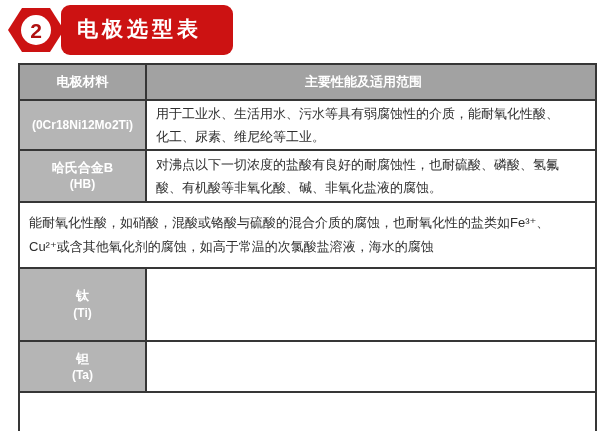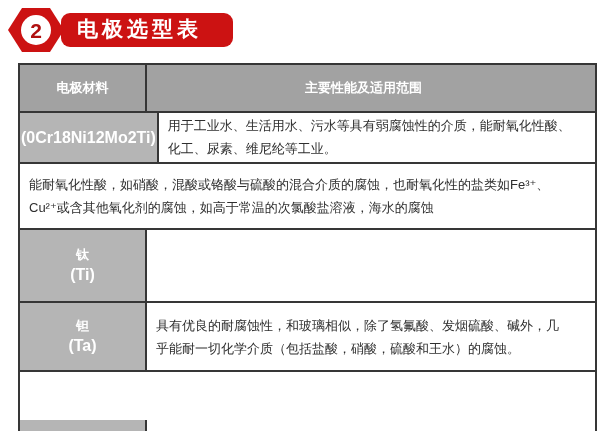--- a/index.html
+++ b/index.html
@@ -44,21 +44,21 @@
     display: flex;
     align-items: center;
     justify-content: center;
     font-size: 21px;
     font-weight: bold;
     color: #b01010;
     line-height: 1;
   }
   .title-pill {
     margin-left: -3px;
-    height: 34px;
+    height: 50px;
     min-width: 172px;
     background: #cc1212;
     border-radius: 9px;
     color: #ffffff;
     font-size: 21px;
     font-weight: bold;
     letter-spacing: 4px;
     display: flex;
     align-items: center;
     justify-content: center;
@@ -89,23 +89,23 @@
     border-right: 2px solid #363636;
     color: #ffffff;
     font-weight: bold;
     font-size: 13px;
     line-height: 1.35;
     text-align: center;
     display: flex;
     flex-direction: column;
     align-items: center;
     justify-content: center;
-    padding: 14px 1px;
-  }
-  .material-code { font-size: 16px; }
+    padding: 8px 1px;
+  }
+  .material-code { font-size: 12px; }
 
   .cell-desc {
     flex: 1 1 auto;
     box-sizing: border-box;
     background: #ffffff;
     color: #2e2e2e;
     font-size: 13px;
     line-height: 1.78;
     padding: 1px 24px 1px 9px;
     display: flex;
@@ -151,42 +151,48 @@
 
     <div class="trow r1">
       <div class="cell-material">
         <span class="material-code">(0Cr18Ni12Mo2Ti)</span>
       </div>
       <div class="cell-desc">
         <span>用于工业水、生活用水、污水等具有弱腐蚀性的介质，能耐氧化性酸、化工、尿素、维尼纶等工业。</span>
       </div>
     </div>
 
+    <div class="trow r2">
+      <div class="cell-material">
+        <span>哈氏合金B</span>
+        <span class="material-code">(HB)</span>
+      </div>
+      <div class="cell-desc">
+        <span>对沸点以下一切浓度的盐酸有良好的耐腐蚀性，也耐硫酸、磷酸、氢氟酸、有机酸等非氧化酸、碱、非氧化盐液的腐蚀。</span>
+      </div>
+    </div>
 
     <div class="trow r3">
       <div class="cell-desc">
         <span>能耐氧化性酸，如硝酸，混酸或铬酸与硫酸的混合介质的腐蚀，也耐氧化性的盐类如Fe³⁺、Cu²⁺或含其他氧化剂的腐蚀，如高于常温的次氯酸盐溶液，海水的腐蚀</span>
       </div>
     </div>
 
     <div class="trow r4">
       <div class="cell-material">
         <span>钛</span>
         <span class="material-code">(Ti)</span>
       </div>
     </div>
 
     <div class="trow r5">
       <div class="cell-material">
         <span>钽</span>
         <span class="material-code">(Ta)</span>
       </div>
-      <div class="cell-desc">
-        <span>具有优良的耐腐蚀性，和玻璃相似，除了氢氟酸、发烟硫酸、碱外，几乎能耐一切化学介质（包括盐酸，硝酸，硫酸和王水）的腐蚀。</span>
-      </div>
     </div>
 
     <div class="trow r6">
       <div class="cell-material">
         <span>不锈钢涂覆碳化钨</span>
       </div>
     </div>
 
     <div class="trow r7">
       <div class="cell-material">

